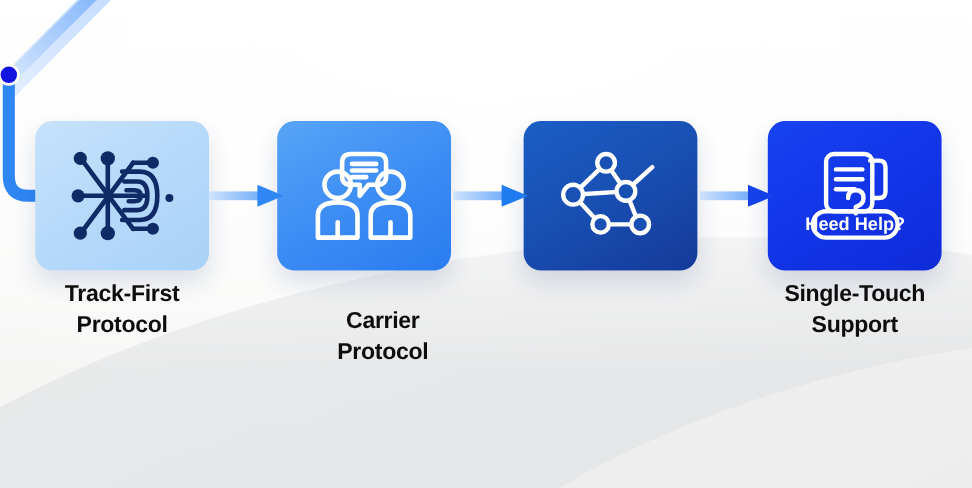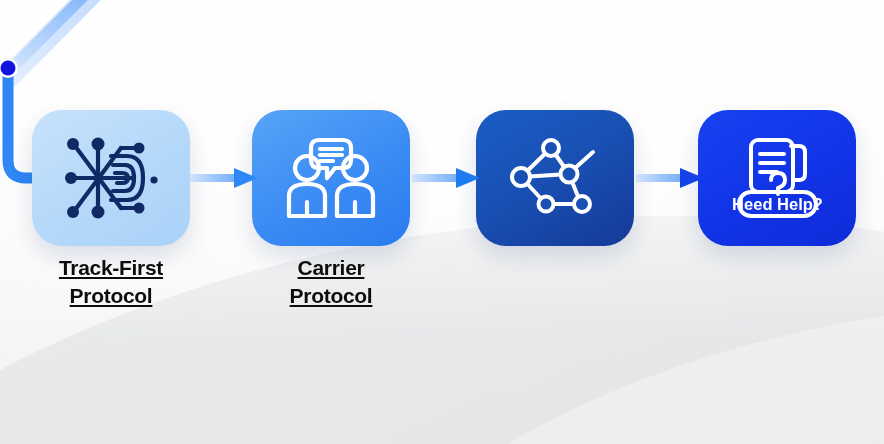--- a/index.html
+++ b/index.html
@@ -58,21 +58,21 @@
     width: 884px;
     height: 444px;
     pointer-events: none;
   }
 
   
   .card {
     position: absolute;
     width: 158px;
     height: 136px;
-    border-radius: 30px;
+    border-radius: 16px;
     top: 110px;
     box-shadow: 0 10px 22px rgba(20, 50, 120, 0.14);
     display: flex;
     align-items: center;
     justify-content: center;
   }
   .card.c1 { left: 32px;  background: linear-gradient(145deg, #c7e2fb 0%, #b6d9fa 50%, #a9d2f8 100%); }
   .card.c2 { left: 252px; background: linear-gradient(150deg, #57a4f7 0%, #3b8bf4 55%, #2a7bef 100%); }
   .card.c3 { left: 476px; background: linear-gradient(150deg, #1a5ec4 0%, #1950b4 45%, #153a99 100%); }
   .card.c4 { left: 698px; background: linear-gradient(150deg, #1842f0 0%, #1235e8 50%, #0f2bd8 100%); }
@@ -97,24 +97,24 @@
     top: 254px;
     width: 200px;
     text-align: center;
     font-size: 21px;
     font-weight: bold;
     line-height: 1.32;
     color: #0d0d0d;
     letter-spacing: -0.3px;
   }
   .label.l1 { left: 11px; }
-  .label.l2 { left: 231px; }
+  .label.l2 { left: 248px; margin-top: 24px; }
   .label.l3 { left: 453px; }
   .label.l4 { left: 677px; }
-  .label .ln { display: block; white-space: nowrap; text-decoration: underline; }
+  .label .ln { display: block; white-space: nowrap; }
 </style>
 </head>
 <body>
 
 <div id="stage">
 
   <div class="bg-base"></div>
   <div class="bg-arc"></div>
   <div class="bg-arc2"></div>
   <div class="bg-sheen"></div>
@@ -263,14 +263,18 @@
   </svg>
 
   <div class="label l1">
     <span class="ln">Track-First</span>
     <span class="ln">Protocol</span>
   </div>
   <div class="label l2">
     <span class="ln">Carrier</span>
     <span class="ln">Protocol</span>
   </div>
+  <div class="label l4">
+    <span class="ln">Single-Touch</span>
+    <span class="ln">Support</span>
+  </div>
 
 </div>
 
 </body></html>

